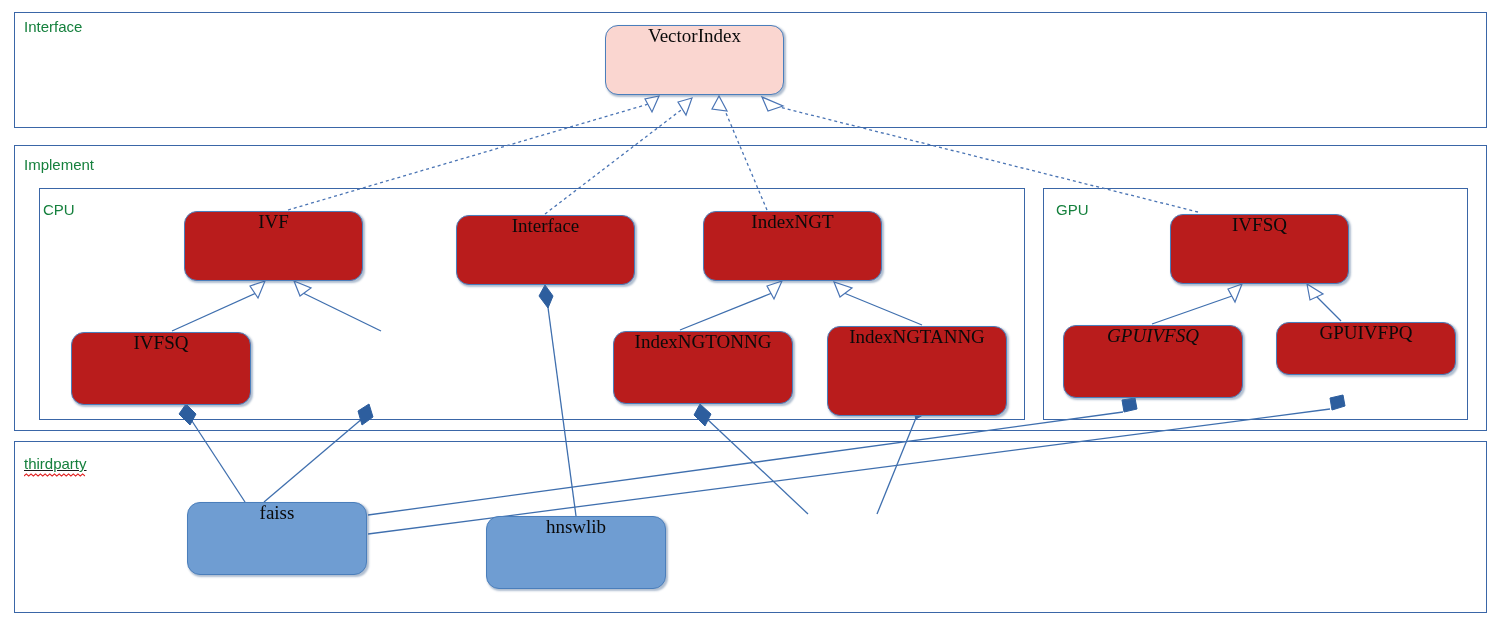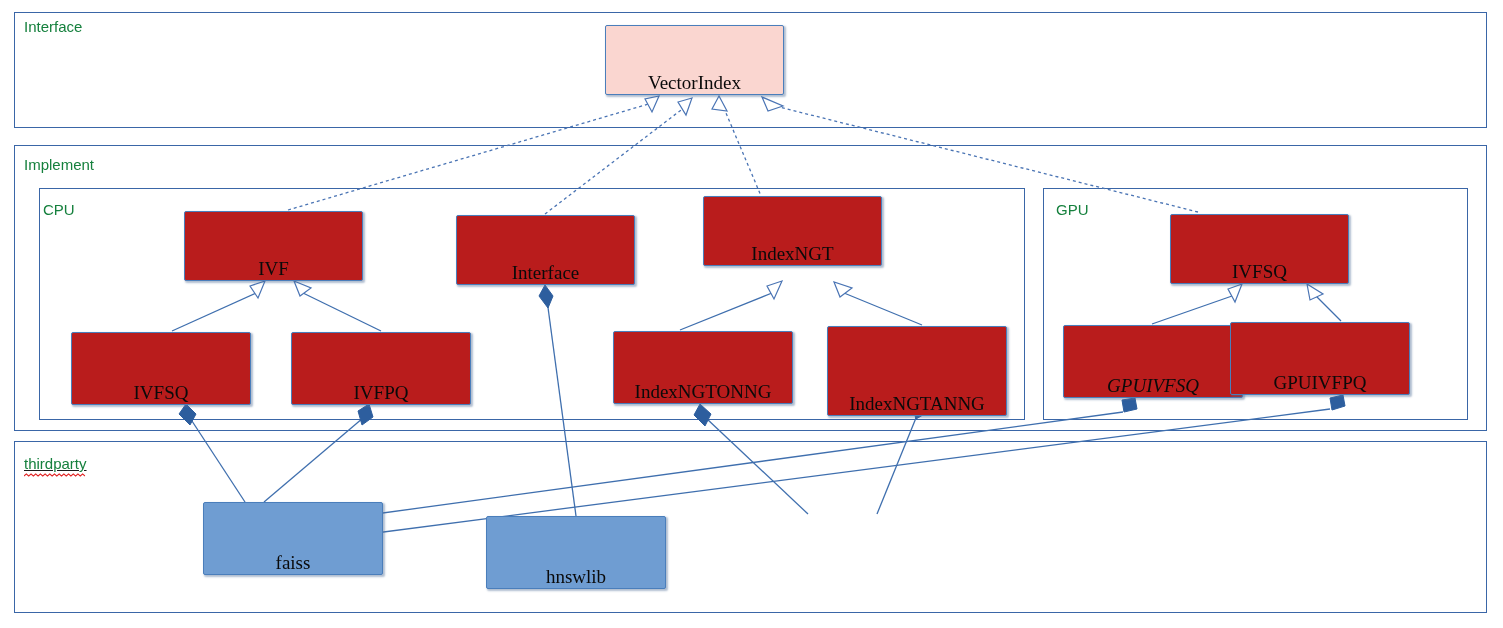--- a/index.html
+++ b/index.html
@@ -39,24 +39,24 @@
     position:absolute;
     left:0;
     bottom:-6px;
     width:100%;
     height:5px;
   }
   
   .node{
     position:absolute;
     box-sizing:border-box;
-    border-radius:2px;
+    border-radius:13px;
     border:1px solid #4A7EBB;
     display:flex;
-    align-items:flex-end;
+    align-items:flex-start;
     justify-content:center;
     font-family:"Liberation Serif", serif;
     font-size:19px;
     color:#0a0a0a;
     text-align:center;
     line-height:1.1;
     box-shadow:1.5px 1.5px 2px rgba(80,110,150,.45);
   }
   .node.iface{ background:#FAD6D0; }
   .node.impl { background:#b91c1c; }
@@ -212,53 +212,50 @@
   </div>
 
   <div class="node impl" style="left:184px;top:211px;width:179px;height:70px;">
     <span>IVF</span>
   </div>
 
   <div class="node impl" style="left:456px;top:215px;width:179px;height:70px;">
     <span>Interface</span>
   </div>
 
-  <div class="node impl" style="left:703px;top:196px;width:179px;height:70px;">
+  <div class="node impl" style="left:703px;top:211px;width:179px;height:70px;">
     <span>IndexNGT</span>
   </div>
 
   <div class="node impl" style="left:1170px;top:214px;width:179px;height:70px;">
     <span>IVFSQ</span>
   </div>
 
   <div class="node impl" style="left:71px;top:332px;width:180px;height:73px;">
     <span>IVFSQ</span>
   </div>
 
-  <div class="node impl" style="left:291px;top:332px;width:180px;height:73px;">
-    <span>IVFPQ</span>
-  </div>
 
   <div class="node impl" style="left:613px;top:331px;width:180px;height:73px;">
     <span>IndexNGTONNG</span>
   </div>
 
   <div class="node impl" style="left:827px;top:326px;width:180px;height:90px;">
     <span>IndexNGTANNG</span>
   </div>
 
   <div class="node impl" style="left:1063px;top:325px;width:180px;height:73px;font-style:italic;">
     <span>GPUIVFSQ</span>
   </div>
 
-  <div class="node impl" style="left:1230px;top:322px;width:180px;height:73px;">
+  <div class="node impl" style="left:1276px;top:322px;width:180px;height:53px;">
     <span>GPUIVFPQ</span>
   </div>
 
-  <div class="node third" style="left:187px;top:502px;width:180px;height:73px;margin-left:16px;">
+  <div class="node third" style="left:187px;top:502px;width:180px;height:73px;">
     <span>faiss</span>
   </div>
 
   <div class="node third" style="left:486px;top:516px;width:180px;height:73px;">
     <span>hnswlib</span>
   </div>
 
 
 </div>
 

